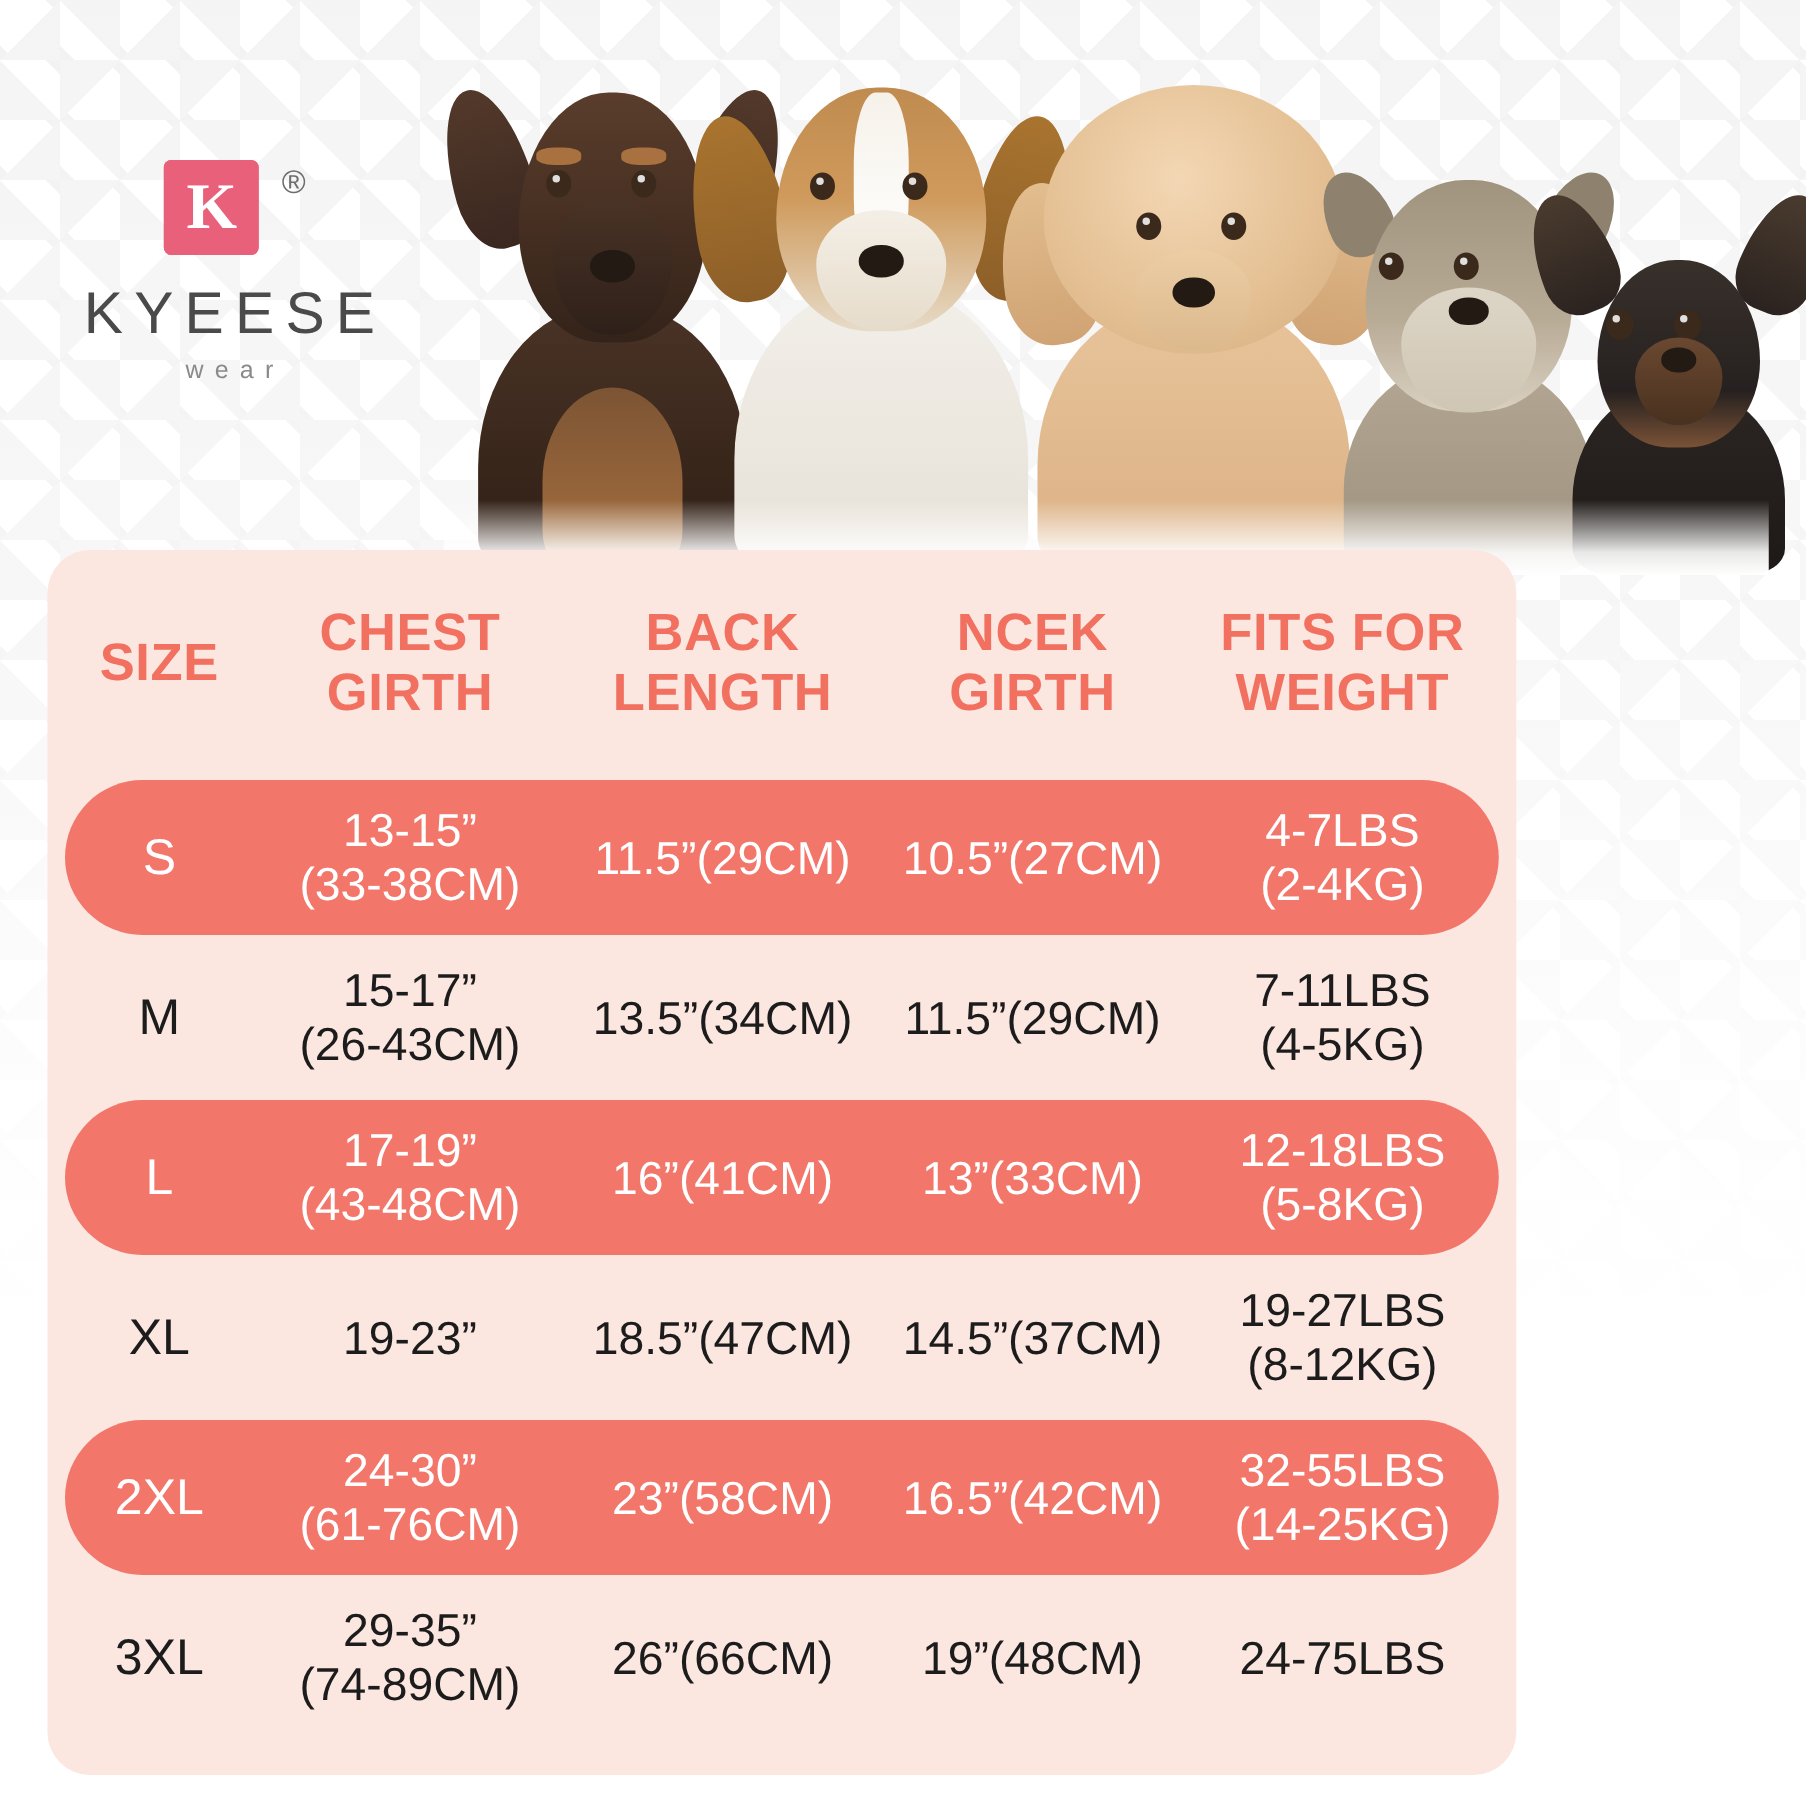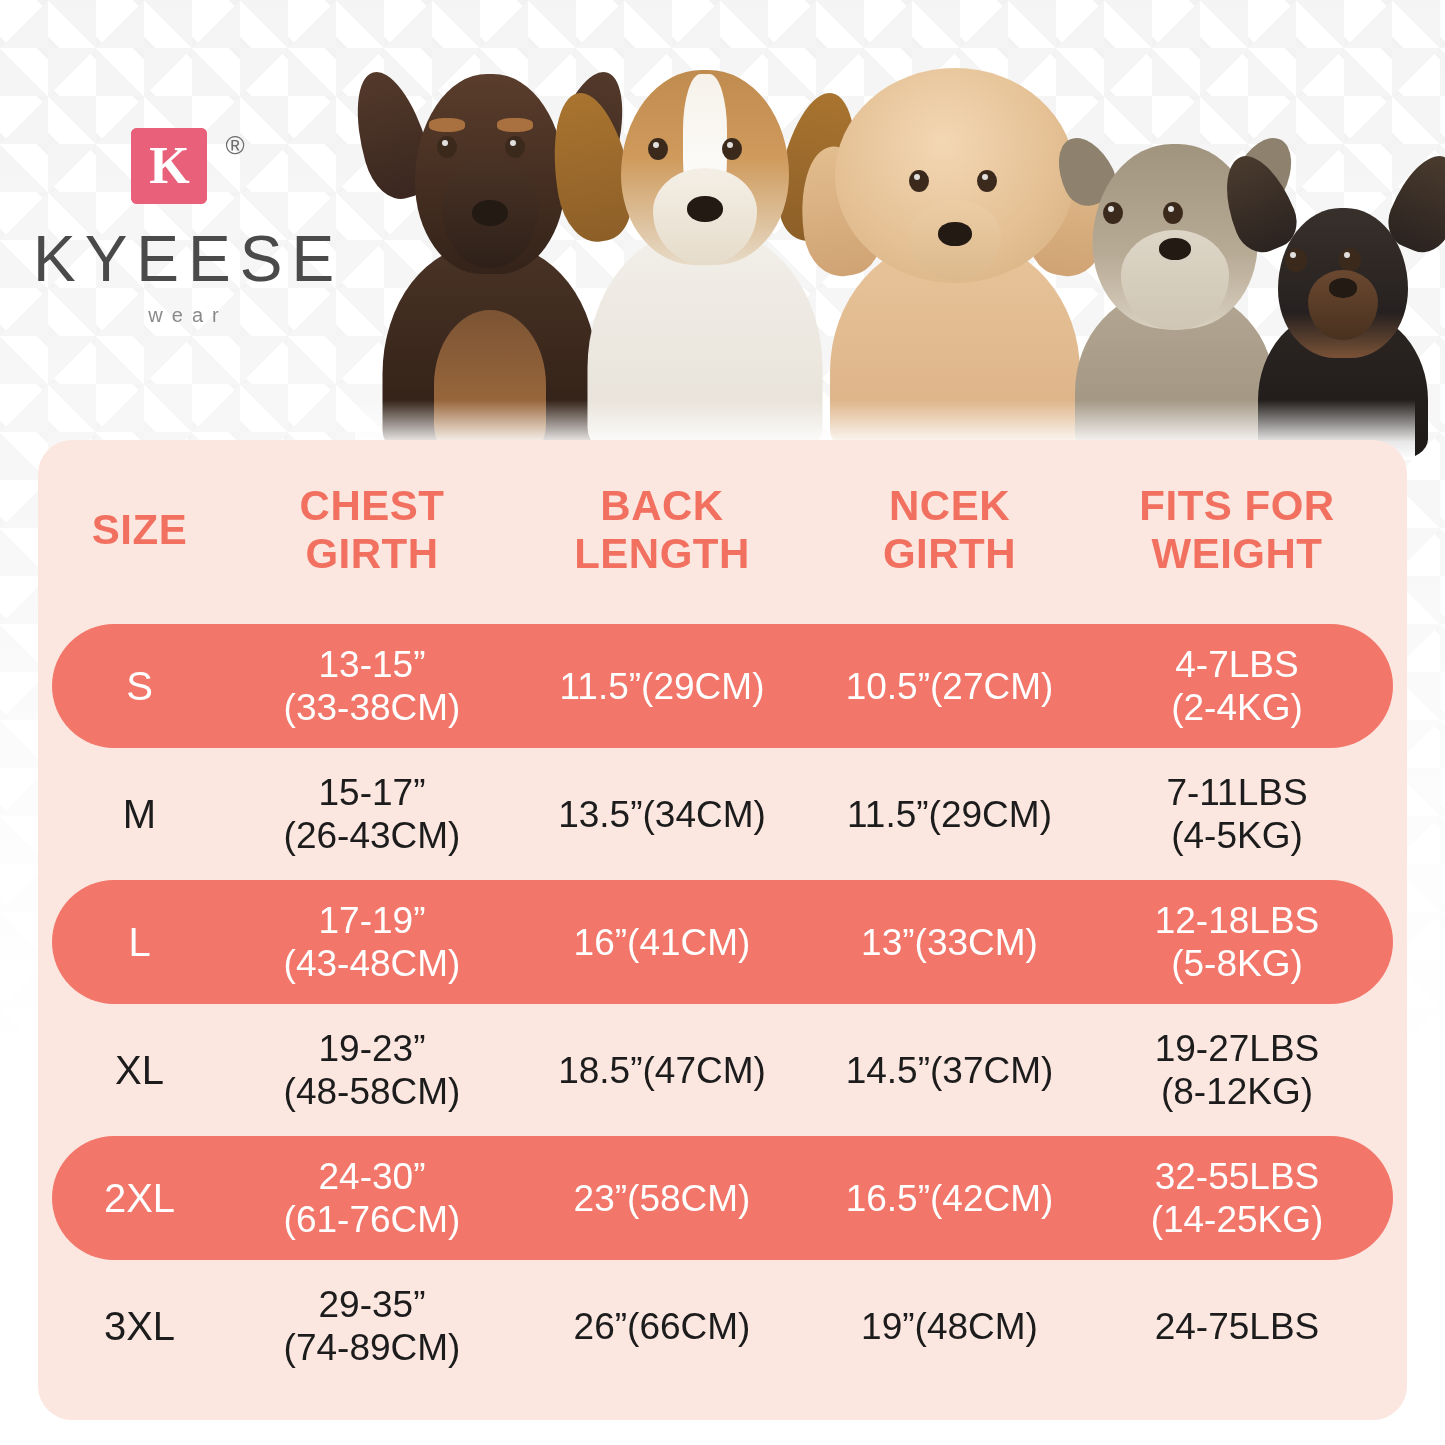--- a/index.html
+++ b/index.html
@@ -71,21 +71,21 @@
   }
   .brand-reg {
     font-size: 26px;
     color: #6d6d6d;
     margin-left: 18px;
     margin-top: 2px;
     font-family: "Liberation Sans", sans-serif;
   }
   .brand-name {
     margin-top: 10px;
-    font-size: 64px;
+    font-size: 47px;
     letter-spacing: 9px;
     color: #4a4a4a;
     font-family: "Liberation Sans", sans-serif;
     font-weight: normal;
   }
   .brand-sub {
     margin-top: 8px;
     font-size: 20px;
     letter-spacing: 9px;
     color: #8a8a8a;
@@ -219,21 +219,21 @@
     left: 0; right: 0; bottom: 0;
     height: 60px;
     background: linear-gradient(to bottom, rgba(255,255,255,0) 0%, rgba(255,255,255,0.9) 70%, #ffffff 100%);
   }
 
   
   .table-panel {
     position: absolute;
     left: 38px;
     top: 440px;
-    width: 1369px;
+    width: 1175px;
     height: 980px;
     background: #fbe6e0;
     border-radius: 34px;
     padding: 0;
     box-sizing: border-box;
   }
 
   .table-grid {
     position: absolute;
     left: 0;
@@ -435,21 +435,20 @@
         <div class="cell col-weight two-line">
           <span class="l1">12-18LBS</span>
           <span class="l2">(5-8KG)</span>
         </div>
       </div>
 
       <div class="row data-row">
         <div class="cell size-cell col-size">XL</div>
         <div class="cell col-chest two-line">
           <span class="l1">19-23”</span>
-          <span class="l2">(48-58CM)</span>
         </div>
         <div class="cell col-back">18.5”(47CM)</div>
         <div class="cell col-neck">14.5”(37CM)</div>
         <div class="cell col-weight two-line">
           <span class="l1">19-27LBS</span>
           <span class="l2">(8-12KG)</span>
         </div>
       </div>
 
       <div class="row data-row alt">

